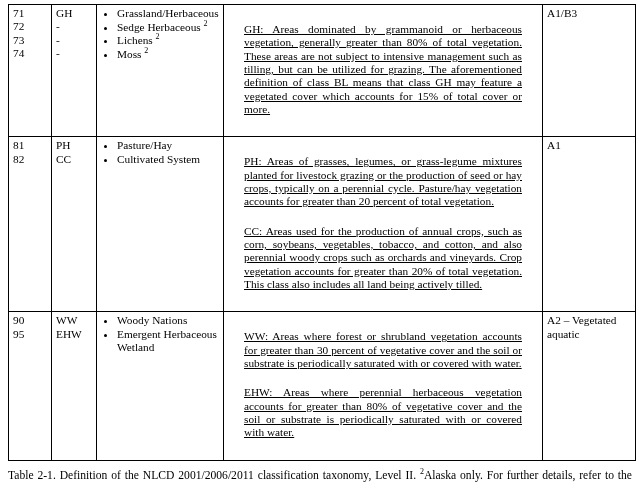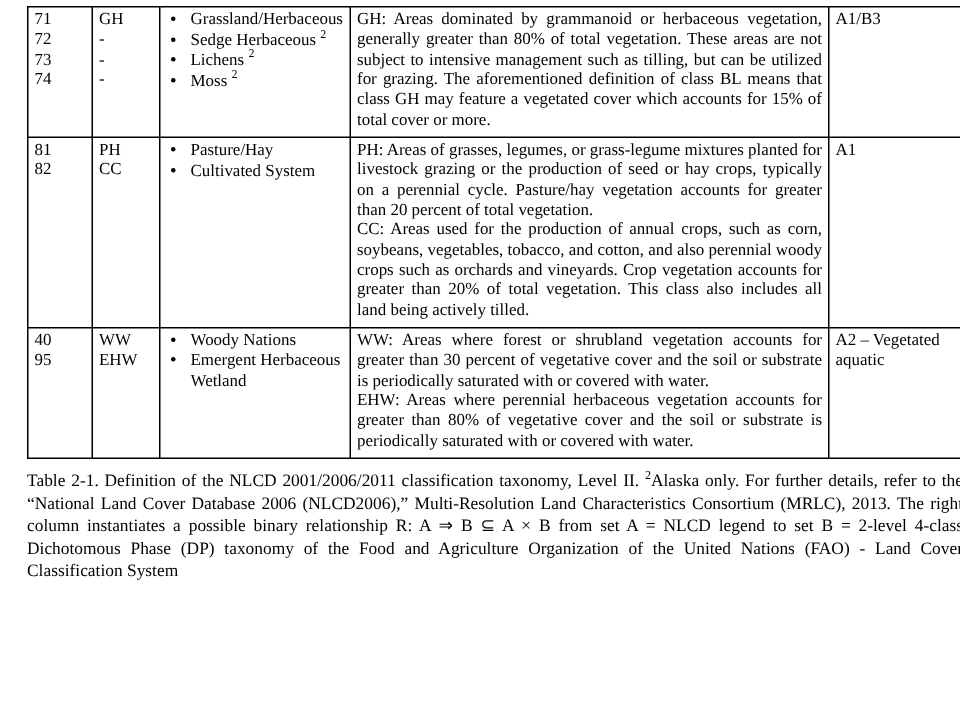--- a/index.html
+++ b/index.html
@@ -12,21 +12,21 @@
     height: 484px;
     font-family: "Liberation Serif", serif;
     color: #000000;
     overflow: hidden;
   }
   .page {
     position: relative;
     width: 640px;
     height: 484px;
     box-sizing: border-box;
-    padding: 4px 8px 0 18px;
+    padding: 4px 8px 0 8px;
   }
   table.taxonomy {
     border-collapse: collapse;
     width: 624px;
     table-layout: fixed;
     margin: 0;
   }
   table.taxonomy td {
     border: 1px solid #000000;
     vertical-align: top;
@@ -70,22 +70,23 @@
     margin: 0 0 0 0;
     padding: 0;
     line-height: 1.2;
   }
   .sup {
     font-size: 8px;
     vertical-align: super;
     line-height: 0;
   }
   .desc-para {
-    margin: 0;
+    margin: 16px;
     text-align: justify;
+    text-decoration: underline;
   }
   .caption {
     width: 624px;
     margin-top: 7px;
     font-size: 11.6px;
     line-height: 1.30;
     text-align: justify;
     text-justify: inter-word;
   }
   .caption .sup {
@@ -134,21 +135,21 @@
           </ul>
         </td>
         <td class="col-desc">
           <p class="desc-para">PH: Areas of grasses, legumes, or grass-legume mixtures planted for livestock grazing or the production of seed or hay crops, typically on a perennial cycle. Pasture/hay vegetation accounts for greater than 20 percent of total vegetation.</p>
           <p class="desc-para">CC: Areas used for the production of annual crops, such as corn, soybeans, vegetables, tobacco, and cotton, and also perennial woody crops such as orchards and vineyards. Crop vegetation accounts for greater than 20% of total vegetation. This class also includes all land being actively tilled.</p>
         </td>
         <td class="col-fao">A1</td>
       </tr>
 
       <tr>
-        <td class="col-code">40
+        <td class="col-code">90
 95</td>
         <td class="col-abbr">WW
 EHW</td>
         <td class="col-names">
           <ul class="names">
             <li><span>Woody Nations</span></li>
             <li><span>Emergent Herbaceous Wetland</span></li>
           </ul>
         </td>
         <td class="col-desc">

